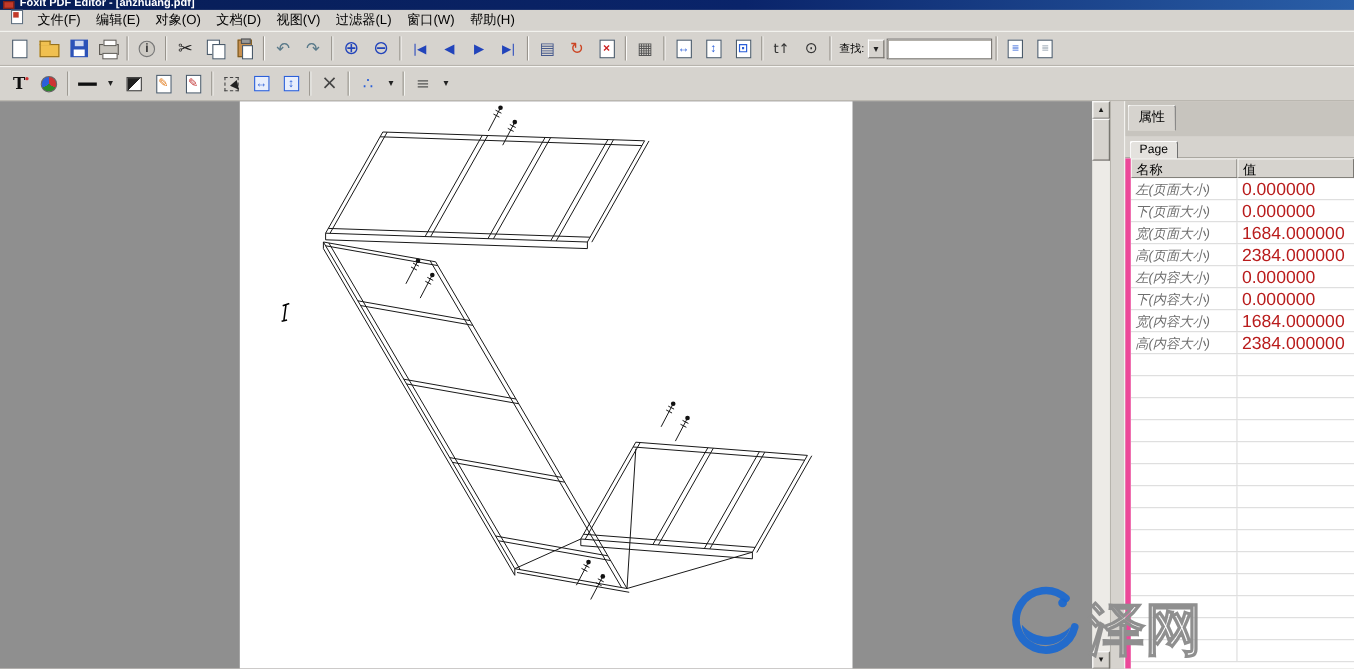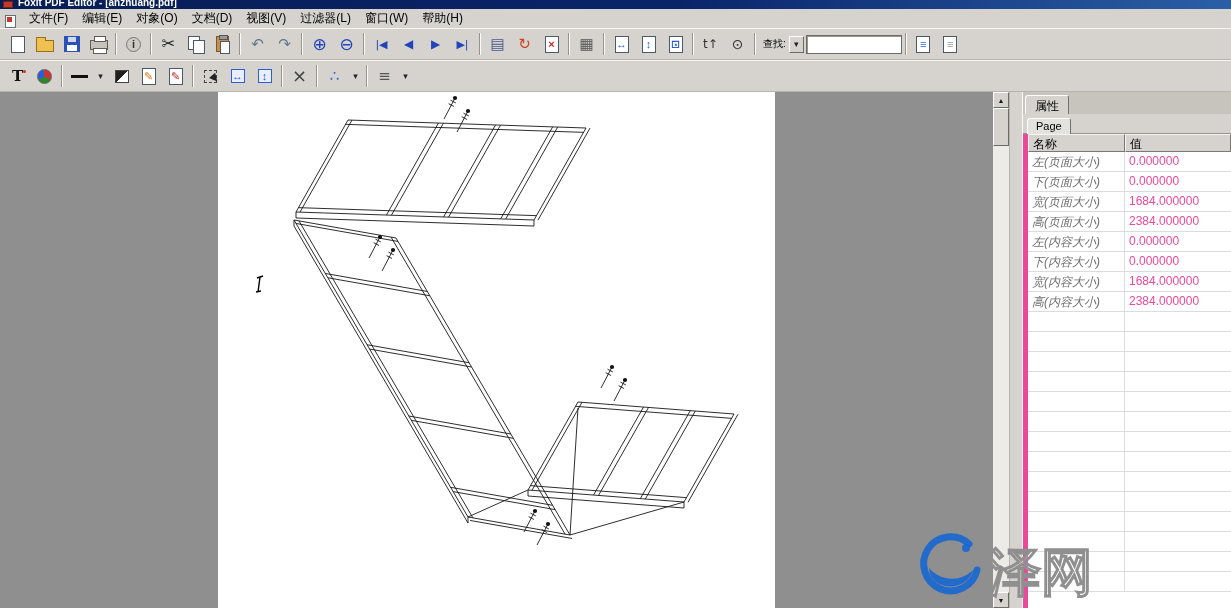--- a/index.html
+++ b/index.html
@@ -9,21 +9,21 @@
   #app{width:1231px;height:608px;position:relative;background:#d6d3ce;overflow:hidden;}
 
   
   .titlebar{height:9px;background:linear-gradient(90deg,#071d55 0%,#0a246a 55%,#2a5fa8 100%);
             position:relative;overflow:hidden;}
   .ticon{position:absolute;left:3px;top:1px;width:10px;height:7px;background:#c23a2a;border:1px solid #7a1f14;}
   .ttext{position:absolute;left:18px;top:-2px;color:#fff;font-size:10px;line-height:10px;
          font-weight:bold;white-space:nowrap;}
 
   
-  .menubar{height:19px;background:#d6d3ce;display:flex;align-items:flex-end;padding-left:2px;font-size:12px;}
+  .menubar{height:19px;background:#d6d3ce;display:flex;align-items:flex-start;padding-left:7px;font-size:12px;}
   .mdoc{width:11px;height:13px;background:#fff;border:1px solid #607080;margin:0 6px 0 3px;position:relative;}
   .mdoc::after{content:'';position:absolute;left:1px;top:1px;width:5px;height:5px;background:#c23a2a;}
   .menu-item{padding:1px 7px;white-space:nowrap;color:#000;}
 
   
   .toolbar{height:32px;background:#d6d3ce;display:flex;align-items:center;padding-left:4px;
            border-top:1px solid #f6f5f2;border-bottom:1px solid #b7b4ad;}
   .tgroup{display:flex;align-items:center;}
   .tbtn{width:27px;height:27px;display:flex;align-items:center;justify-content:center;border:1px solid transparent;}
   .tbtn.narrow{width:15px;}
@@ -83,36 +83,36 @@
         font-size:7px;color:#1a1a1a;}
   .sbtn.up{top:0;}
   .sbtn.down{bottom:0;}
   .sthumb{position:absolute;left:0;top:16px;width:16px;height:38px;background:#d6d3ce;border:1px solid;
           border-color:#fff #6e6b66 #6e6b66 #fff;}
 
   .splitter{width:13px;height:516px;background:#d6d3ce;flex:none;border-left:1px solid #b7b4ad;}
 
   
   .panel{flex:1;height:516px;background:#d6d3ce;display:flex;flex-direction:column;border-left:1px solid #fbfaf8;}
-  .ptabs1{height:22px;background:#c7c4be;padding:3px 0 0 2px;flex:none;}
+  .ptabs1{height:32px;background:#c7c4be;padding:3px 0 0 2px;flex:none;}
   .ptabs2{height:20px;background:#d6d3ce;padding:2px 0 0 4px;flex:none;border-bottom:1px solid #98948d;}
   .tab{display:inline-block;padding:2px 9px 3px;font-size:12px;background:#d6d3ce;
        border:1px solid;border-color:#fff #707070 #d6d3ce #fff;border-radius:3px 3px 0 0;}
   .tab2{font-size:11px;padding:1px 8px 2px;background:#e4e2de;}
   .ptable{flex:1;display:flex;flex-direction:column;background:#fff;border-left:5px solid #ec4899;overflow:hidden;}
   .phead{display:flex;height:18px;flex:none;}
   .phcell{background:#d6d3ce;border:1px solid;border-color:#f6f5f2 #7b7873 #7b7873 #f6f5f2;
           font-size:12px;padding:1px 4px;white-space:nowrap;overflow:hidden;}
   .ph-name{width:97px;flex:none;}
   .ph-val{flex:1;}
   .prows{flex:1;background:#fff;overflow:hidden;}
   .prow{display:flex;height:20px;border-bottom:1px solid #dcdcdc;}
   .pname{width:97px;flex:none;border-right:1px solid #dcdcdc;color:#6e6e6e;font-size:12px;
          padding:2px 4px;white-space:nowrap;overflow:hidden;font-style:italic;}
-  .pval{flex:1;font-size:12px;color:#ec4899;padding:2px 4px;white-space:nowrap;overflow:hidden;}
+  .pval{flex:1;font-size:16px;color:#b91c1c;padding:2px 4px;white-space:nowrap;overflow:hidden;}
 
   
   .watermark{position:absolute;left:903px;top:528px;width:215px;height:78px;z-index:40;pointer-events:none;}
 </style>
 </head>
 <body>
 
 <div id="app">
 
   <div class="titlebar">

